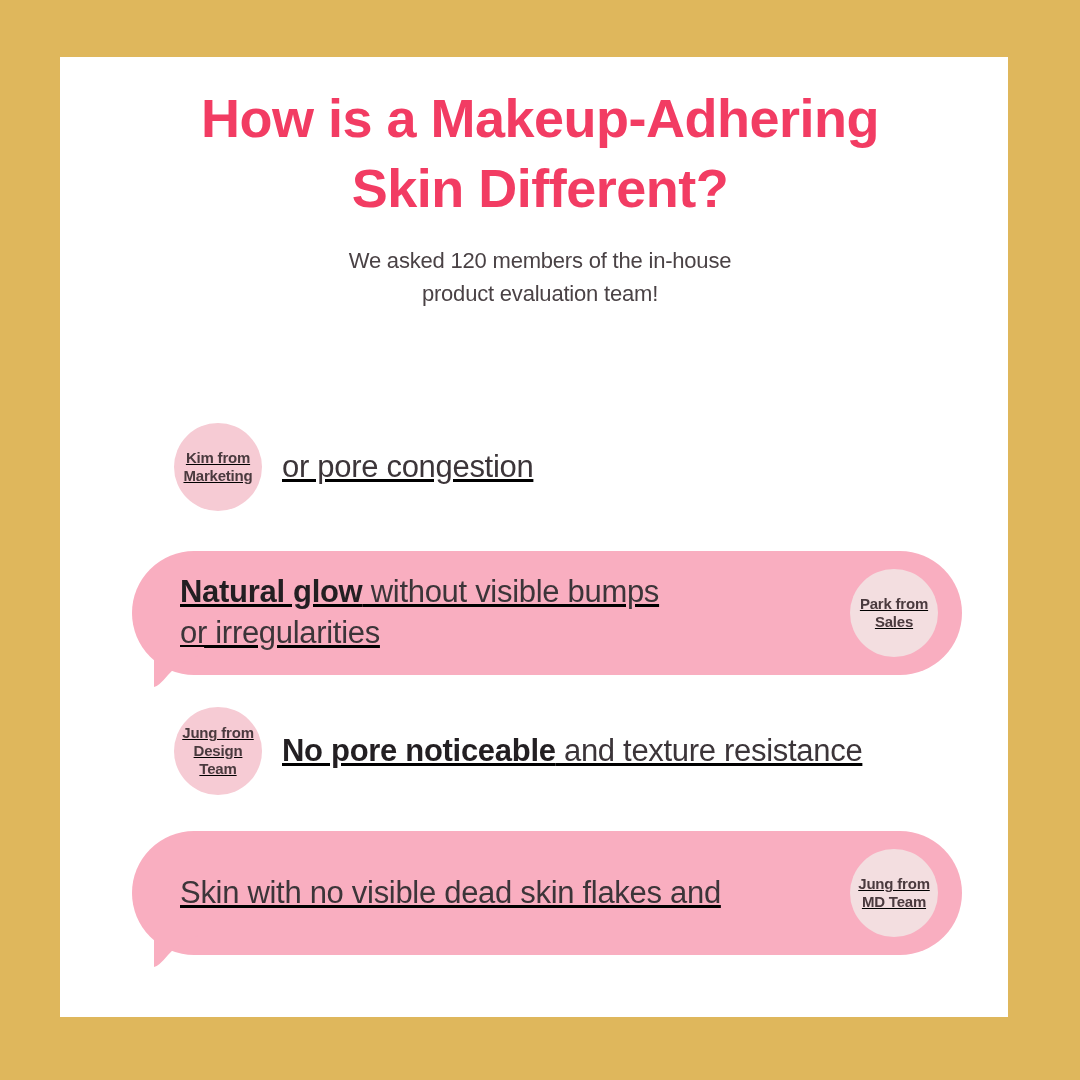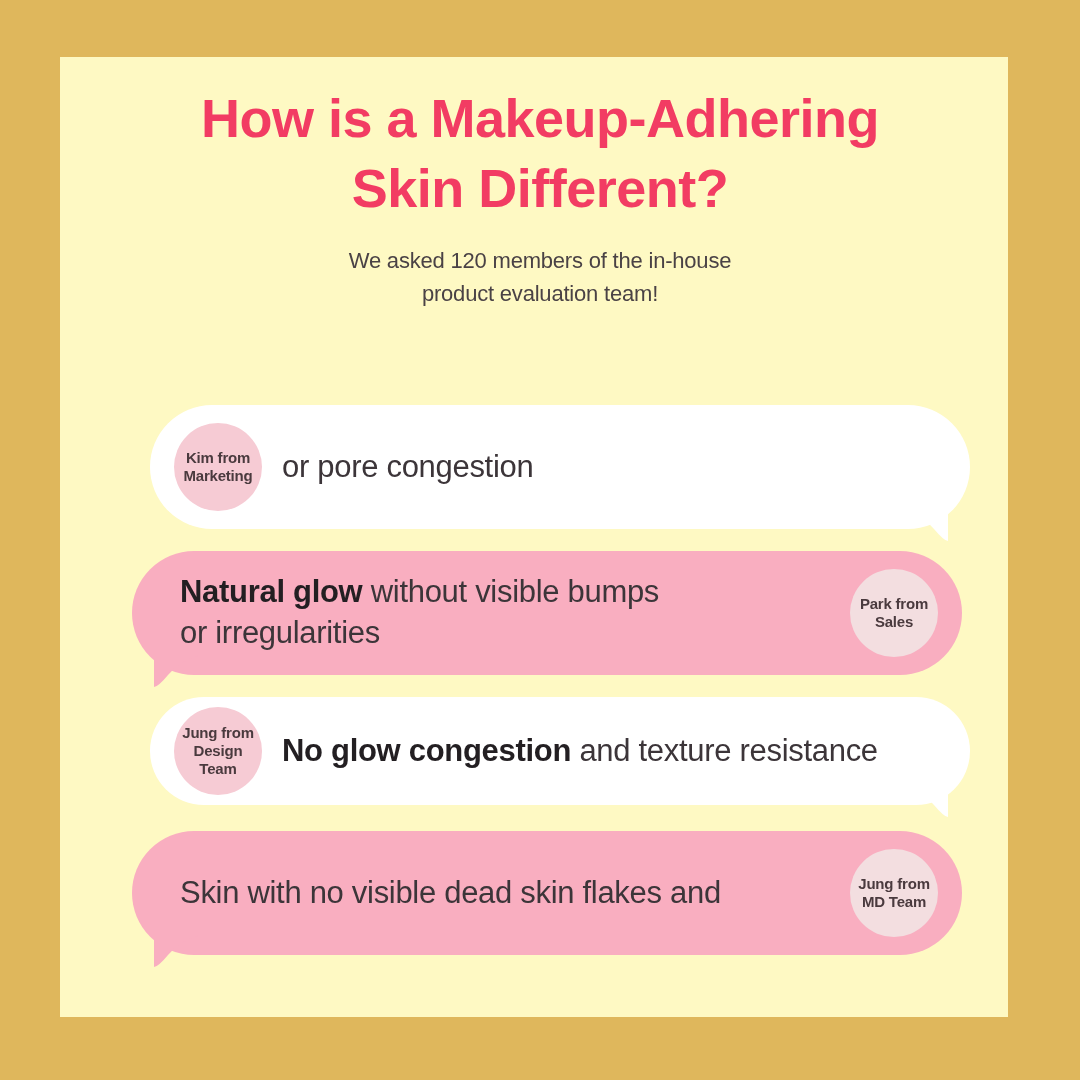--- a/index.html
+++ b/index.html
@@ -21,21 +21,21 @@
     height: 1080px;
     background: #DFB75C;
   }
 
   .panel {
     position: absolute;
     left: 60px;
     top: 57px;
     width: 948px;
     height: 960px;
-    background: #fef9c3;
+    background: #ffffff;
     overflow: hidden;
   }
 
   .headline {
     position: absolute;
     left: 0;
     top: 26px;
     width: 960px;
     text-align: center;
     color: #F23C63;
@@ -64,20 +64,21 @@
   .bubbles {
     position: absolute;
     left: 0;
     top: 348px;
     width: 960px;
   }
 
   .bubble-row {
     position: relative;
     margin-bottom: 20px;
+    text-decoration: underline;
   }
 
   .bubble {
     position: relative;
     border-radius: 62px;
     box-sizing: border-box;
     display: flex;
     align-items: center;
   }
 
@@ -204,21 +205,21 @@
       <div class="bubble-row" id="row-3">
         <div class="bubble white h1">
           <div class="avatar">
             <span>
               <span class="av-line">Jung from</span>
               <span class="av-line">Design</span>
               <span class="av-line">Team</span>
             </span>
           </div>
           <div class="bubble-text">
-            <span class="bt-line"><b>No glow congestion</b><span> and texture resistance</span></span>
+            <span class="bt-line"><b>No pore noticeable</b><span> and texture resistance</span></span>
           </div>
           <div class="tail2 right">
             <svg width="52" height="42" viewBox="0 0 52 42">
                 <path d="M2 0 L52 0 L52 40 Q48 40 38 28 Q26 14 6 8 Q0 6 2 0 Z" fill="#FFFFFF"></path>
               </svg>
           </div>
         </div>
       </div>
 
       <div class="bubble-row" id="row-4">

